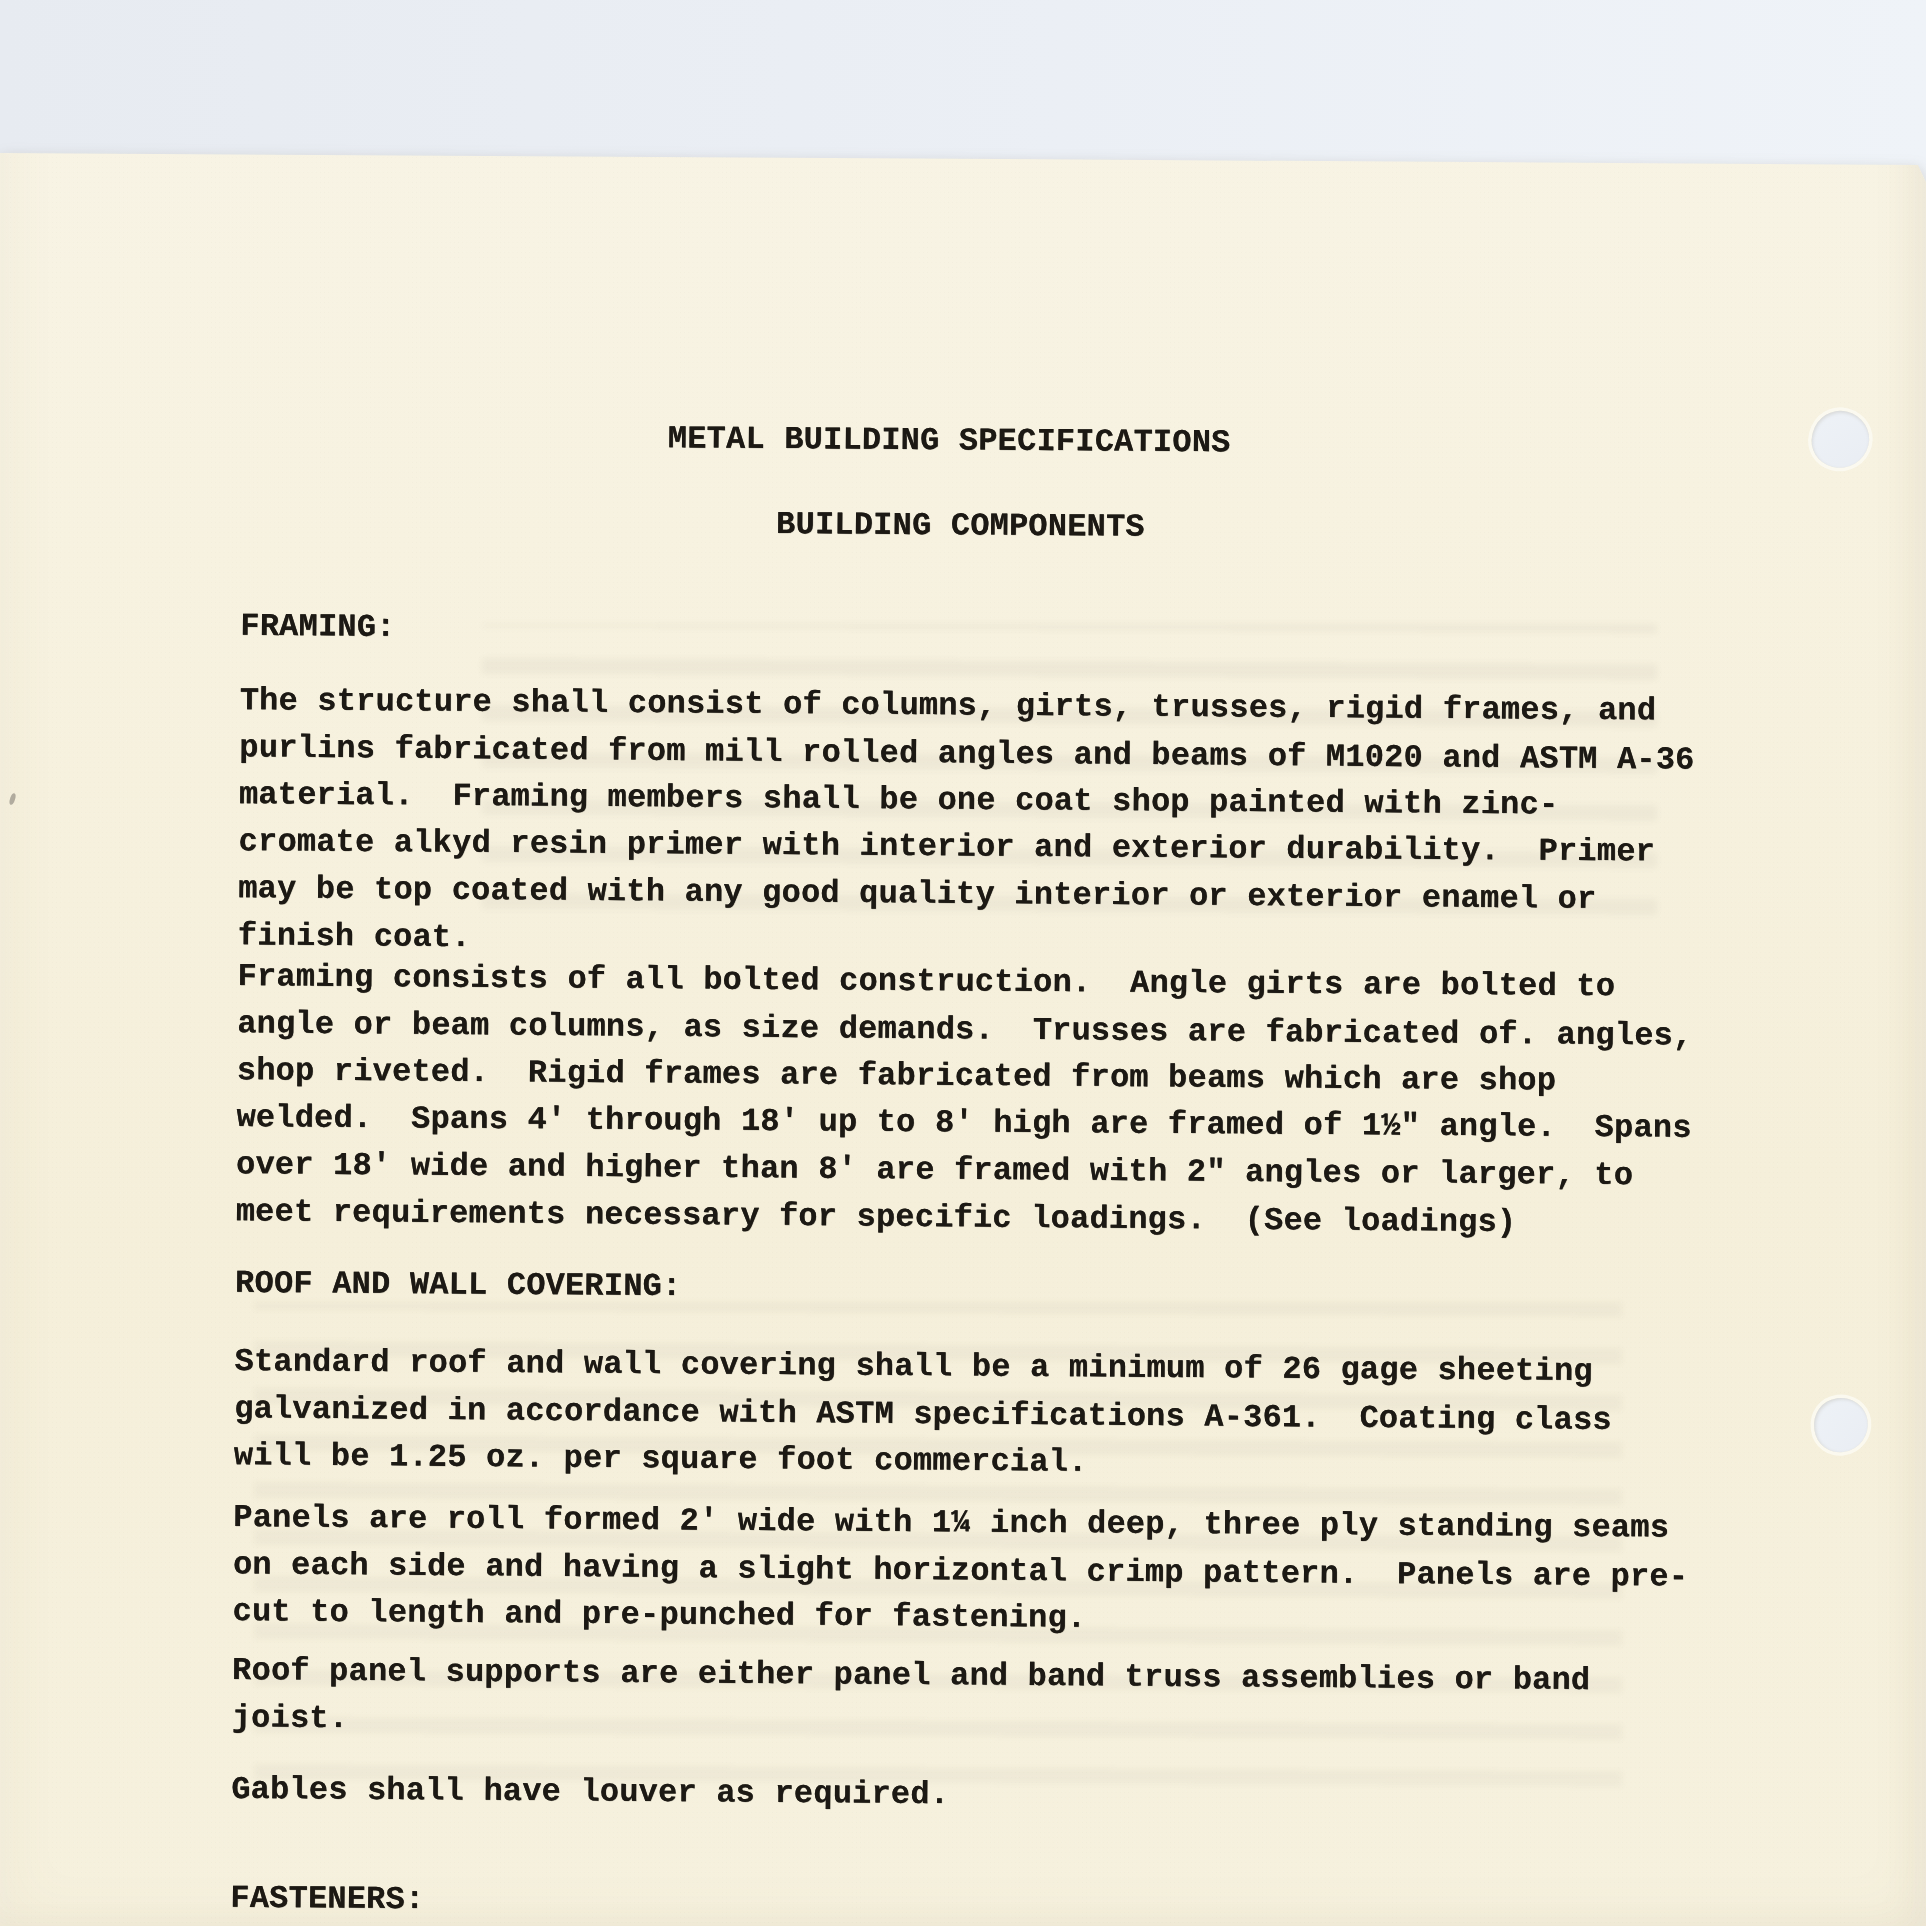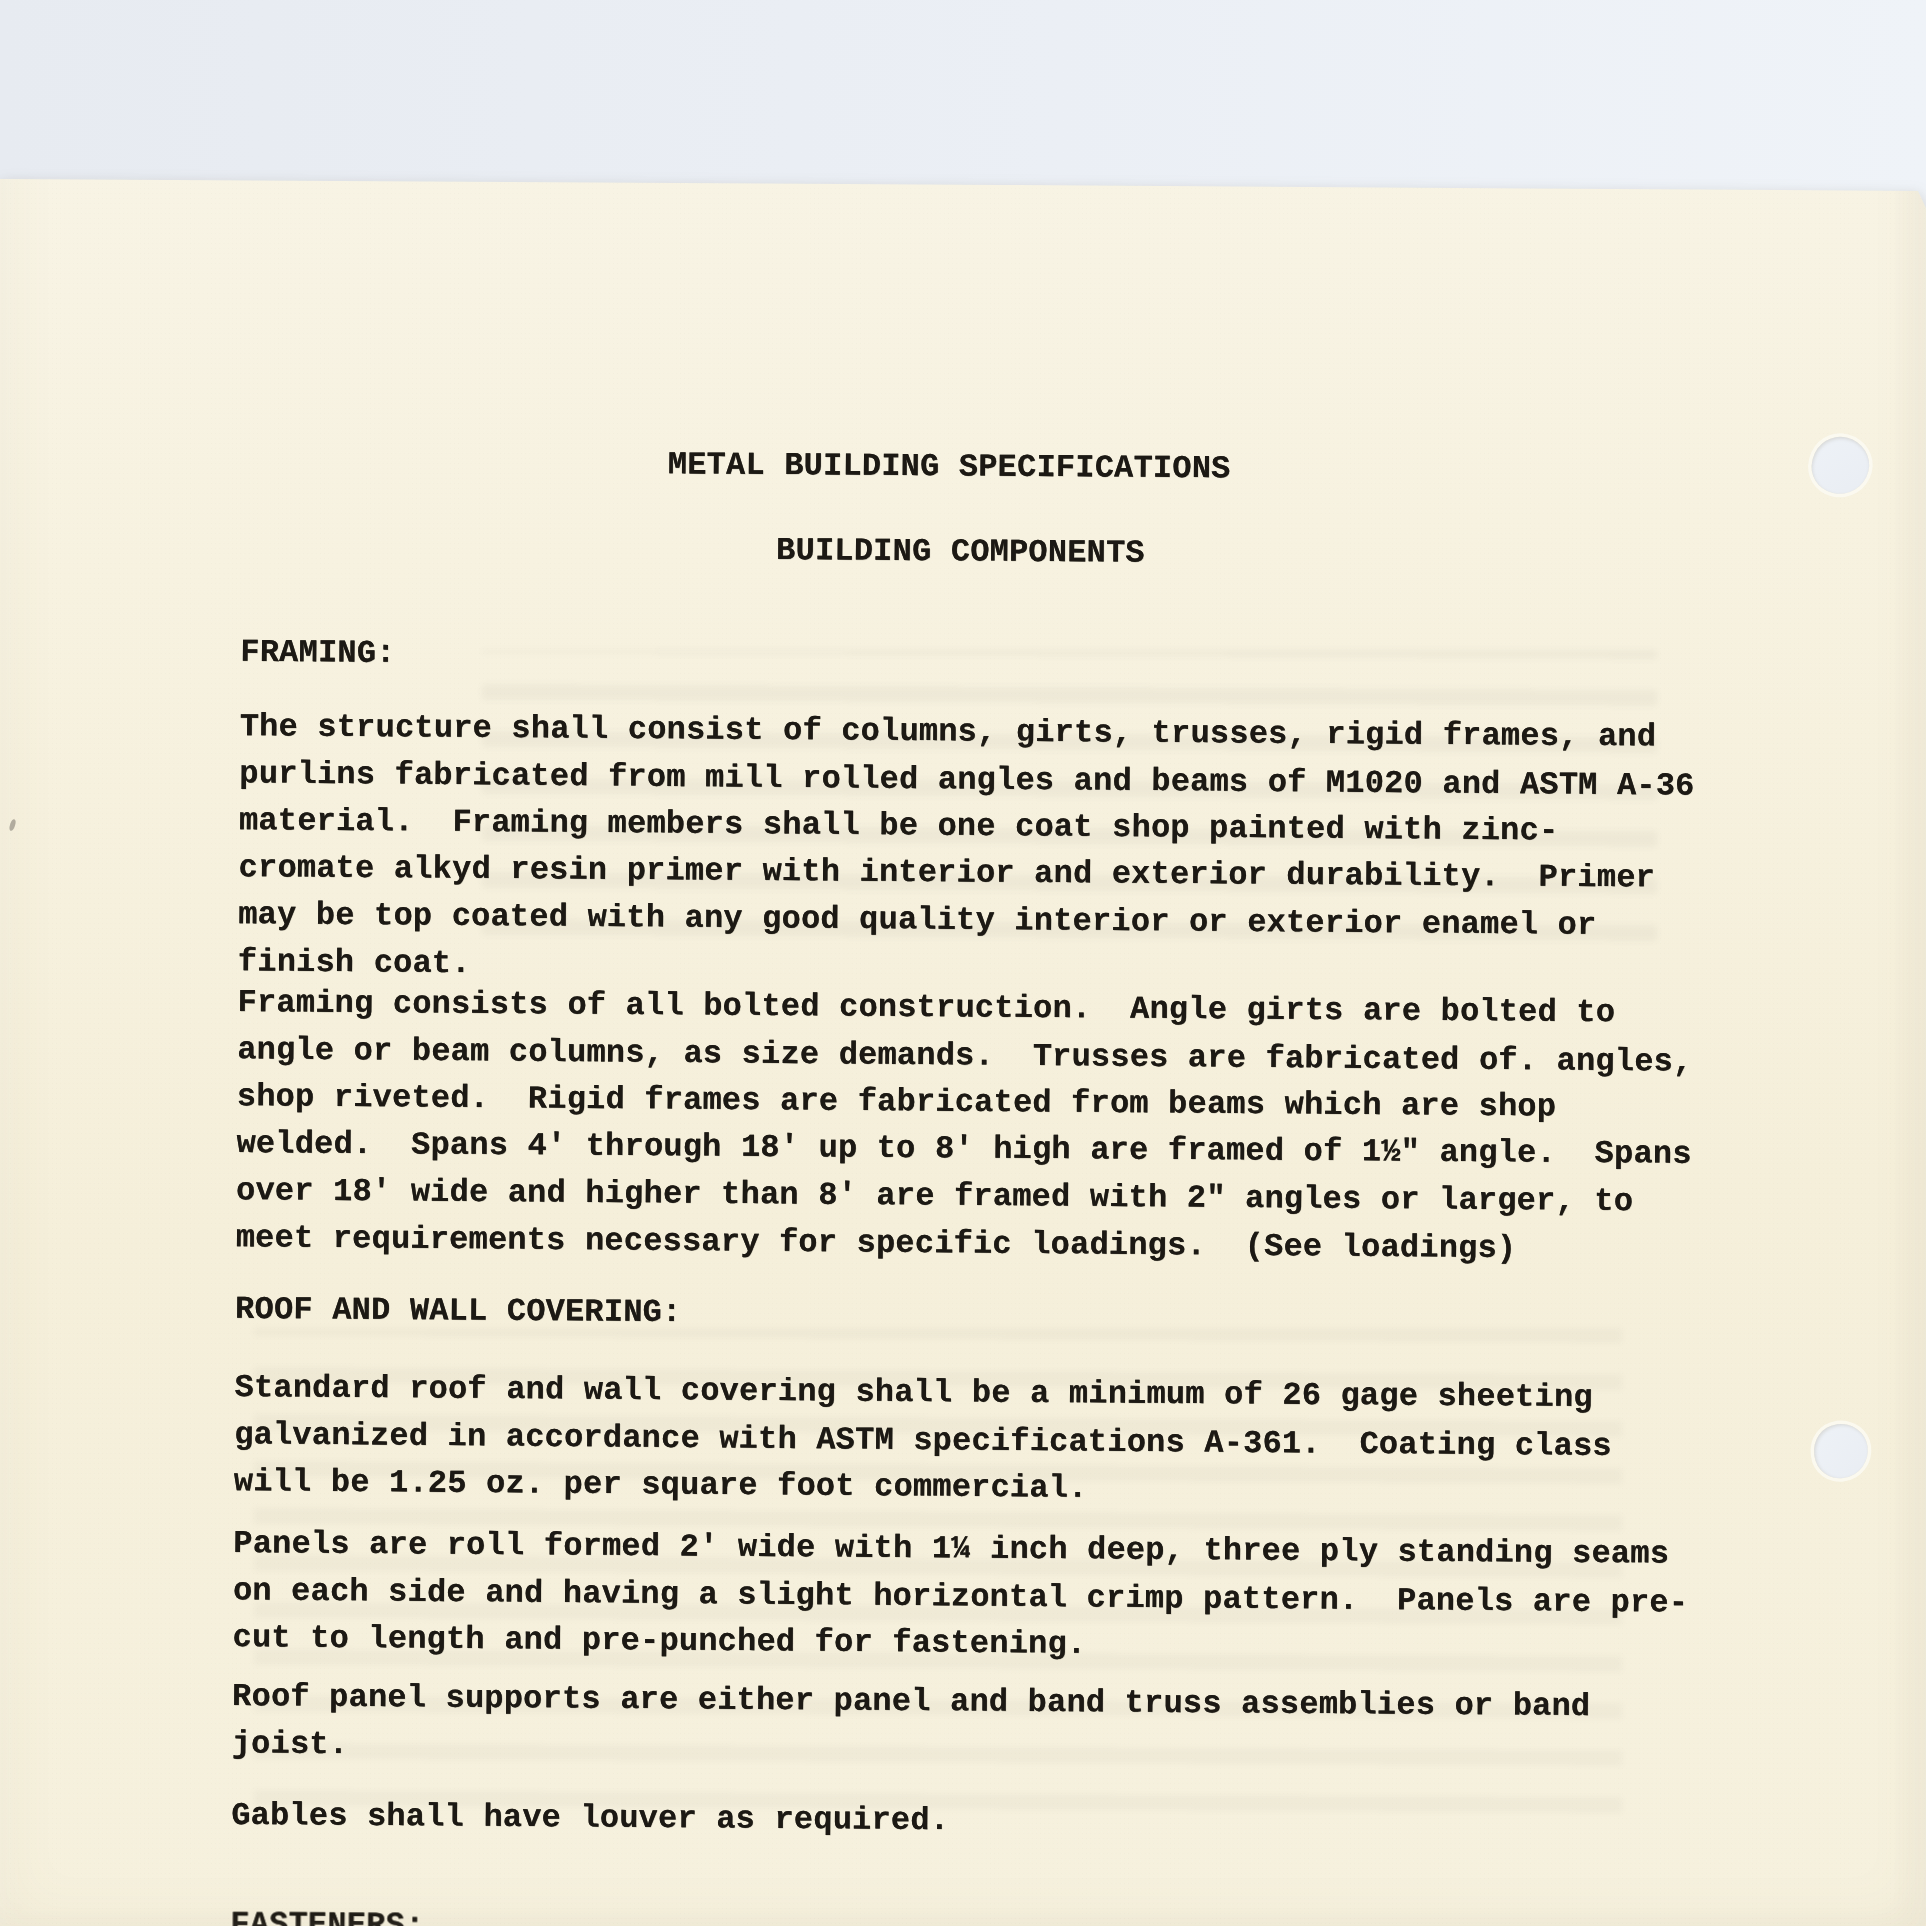--- a/index.html
+++ b/index.html
@@ -17,21 +17,20 @@
   .paper {
     position:absolute; inset:0;
     background:
       radial-gradient(rgba(160,148,115,.045) 0.4px, transparent 0.6px),
       radial-gradient(rgba(255,255,255,.07) 0.4px, transparent 0.6px),
       linear-gradient(178deg,#f8f4e6 0%,#f7f2e0 28%,#f5efda 62%,#f6f1de 100%);
     background-size:4.2px 5px, 6.5px 7.3px, 100% 100%;
     clip-path:polygon(0px 153px, 1002px 159px, 1918px 165px, 1932px 195px,
                       1929px 578px, 1932px 1418px, 1934px 2042px, 1935px 2680px,
                       925px 2693px, 0px 2699px);
-    margin-top:26px;
   }
   .paper::after { 
     content:""; position:absolute; inset:0; pointer-events:none;
     box-shadow:inset 0 0 62px rgba(140,125,90,.07), inset -15.4px 0 31px rgba(140,125,90,.05),
                inset 0 11.6px 23px rgba(255,255,255,.25);
   }
 
   
   .ghost { position:absolute; filter:blur(3.1px); pointer-events:none;
            background:repeating-linear-gradient(0.3deg, transparent 0 15.4px,

